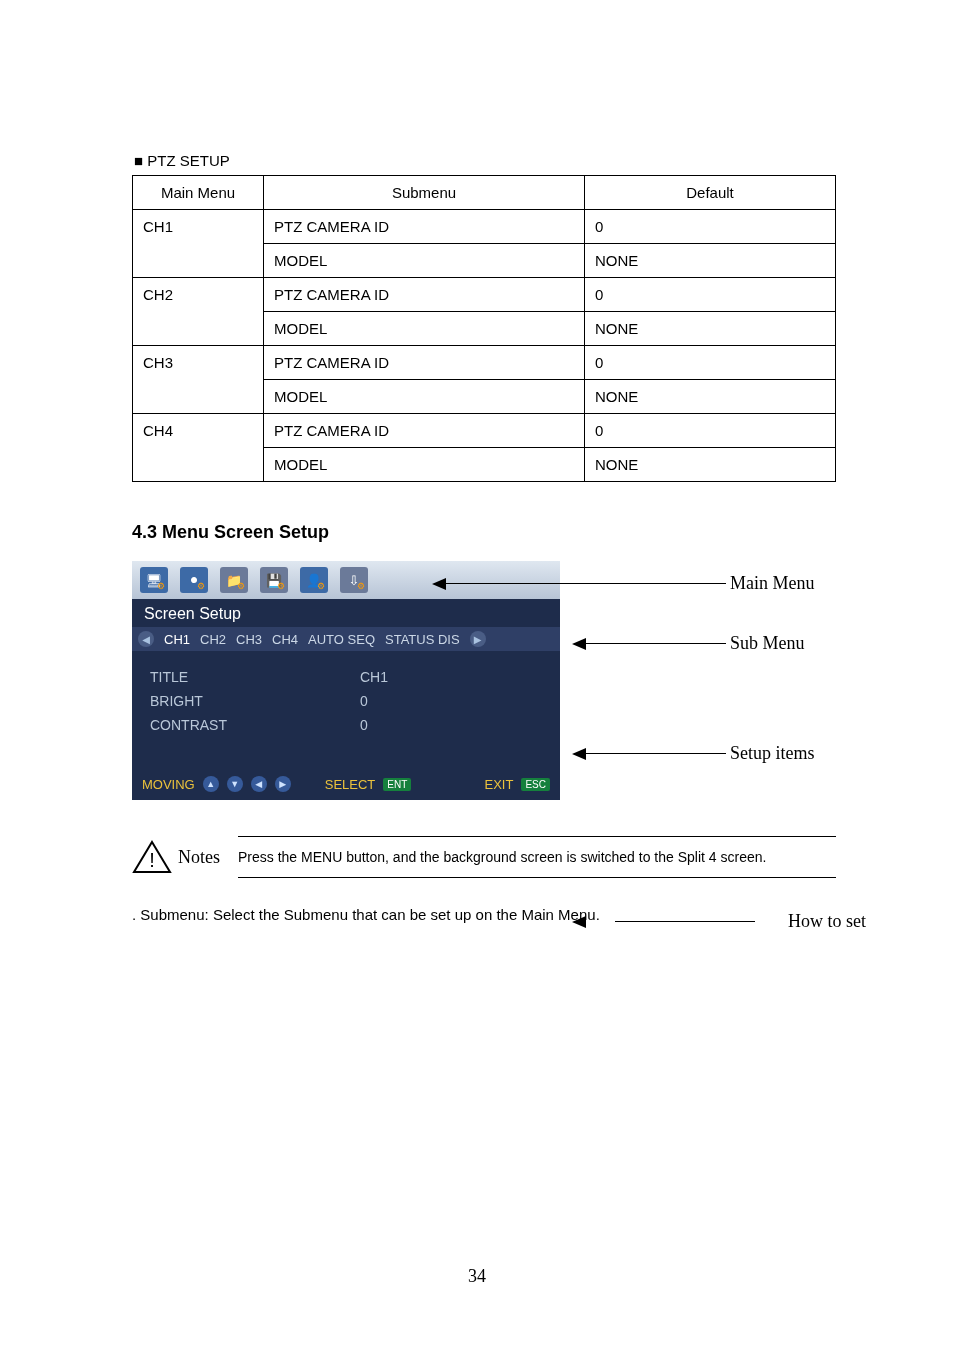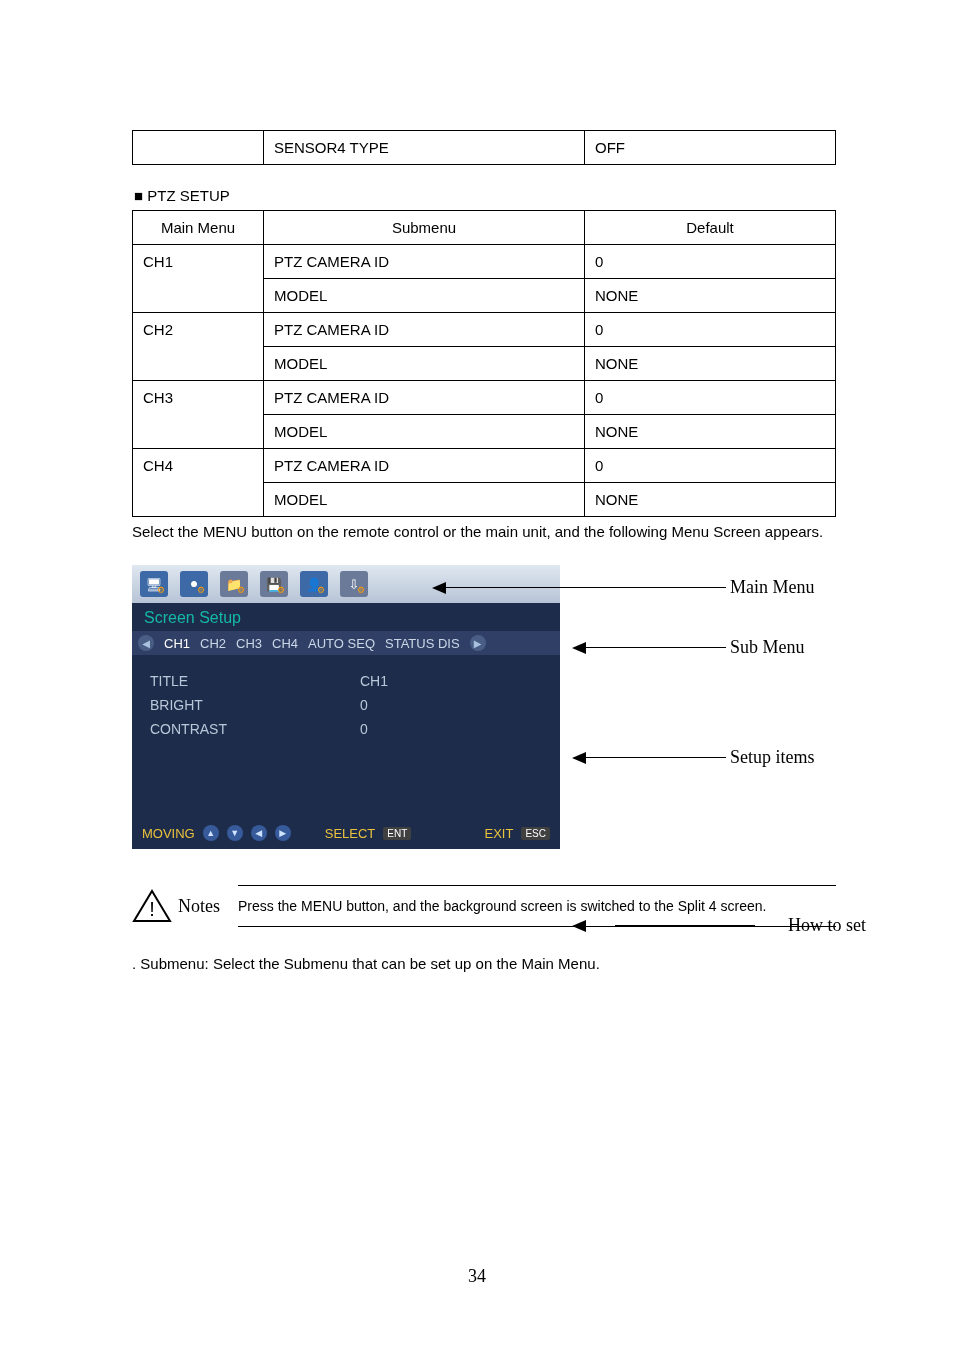--- a/index.html
+++ b/index.html
@@ -12,58 +12,49 @@
   .section-title{font-size:15px;margin:22px 0 6px 2px;}
   .h2{font-size:18px;font-weight:bold;margin-top:40px;margin-bottom:12px;}
   .body-text{font-size:15px;line-height:2;}
   .page-num{position:absolute;left:0;right:0;bottom:64px;text-align:center;font-family:'Times New Roman',serif;font-size:18px;}
   
   .osd-wrap{position:relative;margin-top:18px;}
   .osd{width:428px;background:#1e2c4b;position:relative;font-family:Arial,sans-serif;}
   .osd-iconbar{height:38px;display:flex;align-items:center;gap:12px;padding-left:8px;background:linear-gradient(#dfe7f0,#b7c4d6);}
   .micon{width:28px;height:26px;border-radius:3px;background:#6b7a99;display:flex;align-items:center;justify-content:center;color:#fff;font-size:13px;}
   .micon .gear{font-size:9px;position:absolute;margin-left:14px;margin-top:12px;color:#ff9c00;}
-  .osd-title{color:#14b8a6;font-size:16px;padding:6px 0 4px 12px;}
+  .osd-title{color:#ffffff;font-size:16px;padding:6px 0 4px 12px;}
   .osd-tabs{display:flex;align-items:center;background:#2f3f66;color:#bfd2e5;font-size:13px;padding:4px 6px;gap:10px;}
   .tab-arrow{width:16px;height:16px;border-radius:8px;background:#4a5d85;color:#a9c2e0;display:flex;align-items:center;justify-content:center;font-size:10px;}
   .tab-lbl{color:#cbd7e6;}
   .tab-lbl.active{color:#fff;}
-  .osd-body{padding:14px 0 108px 18px;color:#b9c7d8;font-size:14px;}
+  .osd-body{padding:14px 0 63px 18px;color:#b9c7d8;font-size:14px;}
   .setup-row{display:flex;padding:4px 0;}
   .setup-key{width:210px;}
   .osd-footer{position:absolute;left:0;right:0;bottom:0;display:flex;align-items:center;color:#eac23c;font-size:13px;padding:8px 10px;gap:8px;}
   .kbtn{width:16px;height:16px;border-radius:8px;background:#365a9a;color:#cfe3ff;display:inline-flex;align-items:center;justify-content:center;font-size:9px;}
-  .tagbtn{background:#404040;color:#fff;font-size:10px;padding:1px 4px;border-radius:2px;}
+  .tagbtn{background:#15803d;color:#fff;font-size:10px;padding:1px 4px;border-radius:2px;}
   
   .ann{position:absolute;display:flex;align-items:center;font-family:'Times New Roman',serif;font-size:18px;}
   .ann .arrow{width:0;height:0;border-top:6px solid transparent;border-bottom:6px solid transparent;border-right:14px solid #000;flex:none;}
   .ann .line{height:1px;background:#000;flex:none;}
   .ann .lbl{white-space:nowrap;padding-left:4px;}
   
   .notes-wrap{display:flex;align-items:center;margin-top:36px;}
   .warn-tri{width:40px;height:34px;position:relative;margin-right:6px;}
   .warn-tri svg{width:40px;height:34px;}
   .notes-label{font-size:18px;font-family:'Times New Roman',serif;margin-right:18px;}
   .notes-text-box{border-top:1px solid #000;border-bottom:1px solid #000;padding:12px 0;font-size:14px;flex:1;}
   .list-line{font-size:15px;margin-top:6px;}
 </style>
 </head>
 <body>
 
 <div class="page">
 
-  <table>
-    <tbody>
-        <tr>
-      <td style="width:110px;border-top:1px solid #000;"></td>
-      <td style="width:300px;border-top:1px solid #000;"><span>SENSOR4 TYPE</span></td>
-      <td style="border-top:1px solid #000;"><span>OFF</span></td>
-    </tr>
-  </tbody>
-    </table>
 
   <div class="section-title">■ PTZ SETUP</div>
 
   <table>
     <tbody>
         <tr>
       <td class="center" style="width:110px;"><span>Main Menu</span></td>
       <td class="center" style="width:300px;"><span>Submenu</span></td>
       <td class="center"><span>Default</span></td>
     </tr>
@@ -103,21 +94,21 @@
       <td><span>PTZ CAMERA ID</span></td>
       <td><span>0</span></td>
     </tr>
     <tr>
       <td><span>MODEL</span></td>
       <td><span>NONE</span></td>
     </tr>
   </tbody>
     </table>
 
-  <div class="body-text">Select the MENU button on the remote control or the main unit, and the following Menu Screen appears.</div>
+  <div class="h2">4.3 Menu Screen Setup</div>
 
   <div class="osd-wrap">
     <div class="osd">
       <div class="osd-iconbar">
         <div class="micon" style="background:#3d6aa6;">🖥<span class="gear">⚙</span></div>
         <div class="micon" style="background:#3d6aa6;">⏺<span class="gear">⚙</span></div>
         <div class="micon">📁<span class="gear">⚙</span></div>
         <div class="micon">💾<span class="gear">⚙</span></div>
         <div class="micon" style="background:#3d6aa6;">👤<span class="gear">⚙</span></div>
         <div class="micon">⇩<span class="gear">⚙</span></div>

